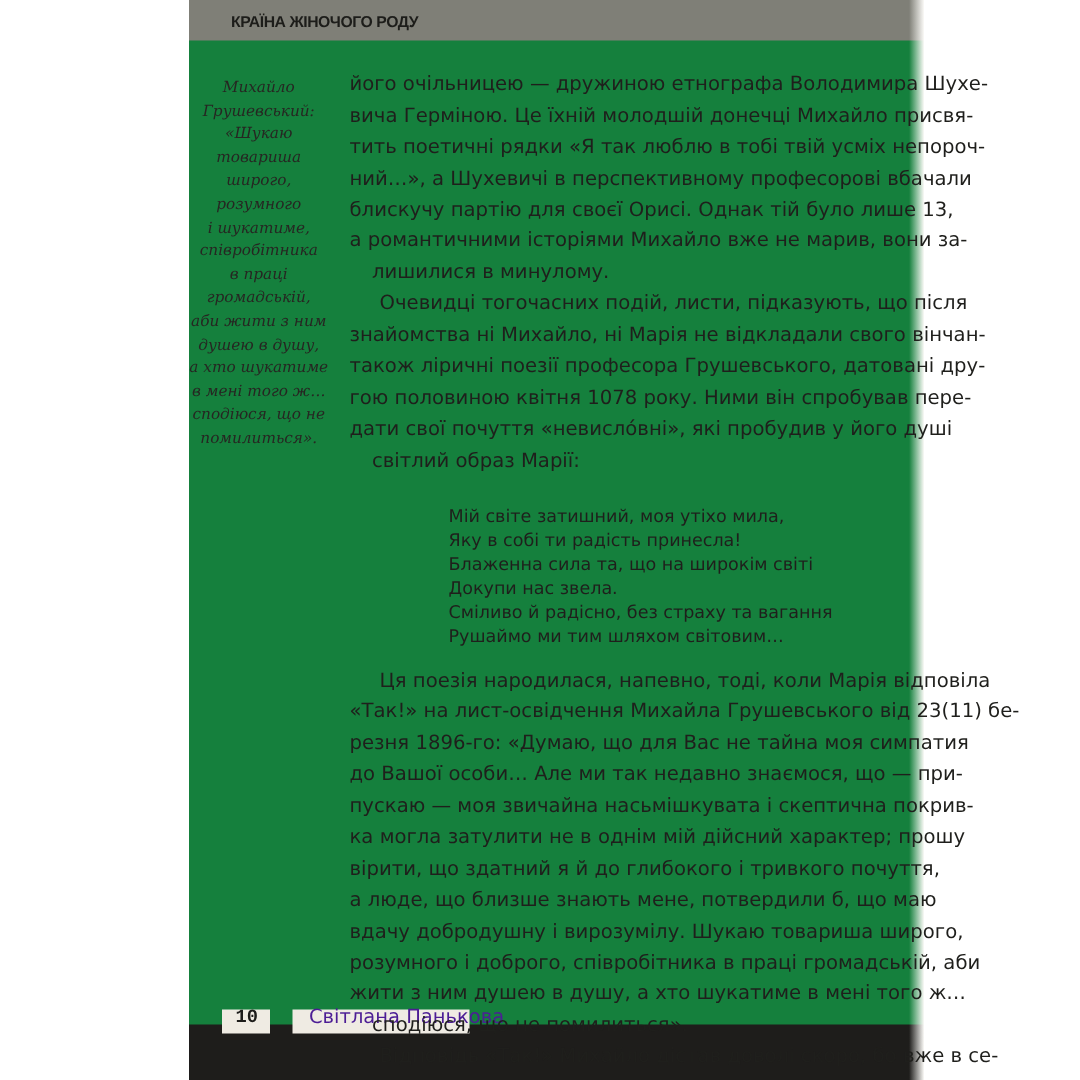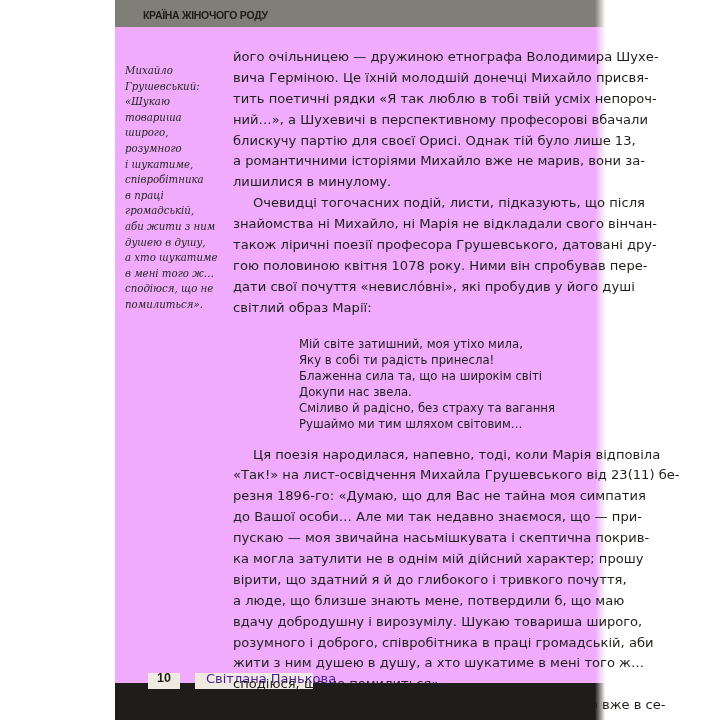--- a/index.html
+++ b/index.html
@@ -1,38 +1,38 @@
 <!DOCTYPE html>
 <html><head>
 <meta charset="utf-8">
 <style>
   html, body { margin:0; padding:0; }
   body { width:720px; height:720px; background:#ffffff; position:relative; overflow:hidden;
          font-family:"DejaVu Sans", sans-serif; }
-  .page { position:absolute; left:115px; top:0; width:490px; height:720px; background:#f0abfc; }
+  .page { position:absolute; left:126px; top:0; width:490px; height:720px; background:#15803d; }
   .page-fade { position:absolute; right:0; top:0; width:10px; height:100%;
                background:linear-gradient(to right, rgba(255,255,255,0), #fbfaf7); }
   .header-band { position:absolute; left:0; top:0; width:490px; height:27px;
                  background:#7f7f77; }
   .running-head { position:absolute; left:28px; top:9px; font-size:10.5px; font-weight:bold;
                   color:#1d1d1a; letter-spacing:-0.3px; font-family:"Liberation Sans", sans-serif; }
   .footer-band { position:absolute; left:0; top:683px; width:490px; height:37px; background:#1e1d1b; }
   .folio-tab { position:absolute; top:673px; height:16px; background:#efebe3; }
   .folio-num { position:absolute; left:157px; top:671px; font-size:12.5px; font-weight:bold;
-               color:#1c1c1a; font-family:Liberation Sans, sans-serif; }
+               color:#1c1c1a; font-family:Liberation Mono, monospace; }
   .folio-author { position:absolute; left:206px; top:671px; font-size:13px; color:#4c1d95;
                   font-family:"DejaVu Sans", sans-serif; }
-  .sidebar-quote { position:absolute; left:125px; top:63px; width:95px; text-align:left;
+  .sidebar-quote { position:absolute; left:125px; top:51px; width:95px; text-align:center;
                    font-family:"DejaVu Serif", serif; font-style:italic; font-size:10.2px;
                    line-height:15.6px; color:#262622; }
   .sidebar-quote div { white-space:nowrap; }
   .body-text { position:absolute; left:233px; top:47px; width:367px; color:#1f1f1c;
                font-size:13.1px; line-height:20.9px; font-family:"DejaVu Sans", sans-serif; }
   .line { white-space:nowrap; text-align:justify; text-align-last:justify; height:20.9px; }
-  .line.last { text-align-last:left; }
+  .line.last { text-align-last:left;margin-left:15px; }
   .line.indent { padding-left:20px; }
   .poem { position:absolute; left:299px; top:301px; font-size:11.7px; line-height:16.1px;
           color:#1f1f1c; font-family:"DejaVu Sans", sans-serif;margin-top:35px; }
   .poem div { white-space:nowrap; }
 </style>
 </head>
 <body>
 
 <div class="page">
   <div class="header-band">

